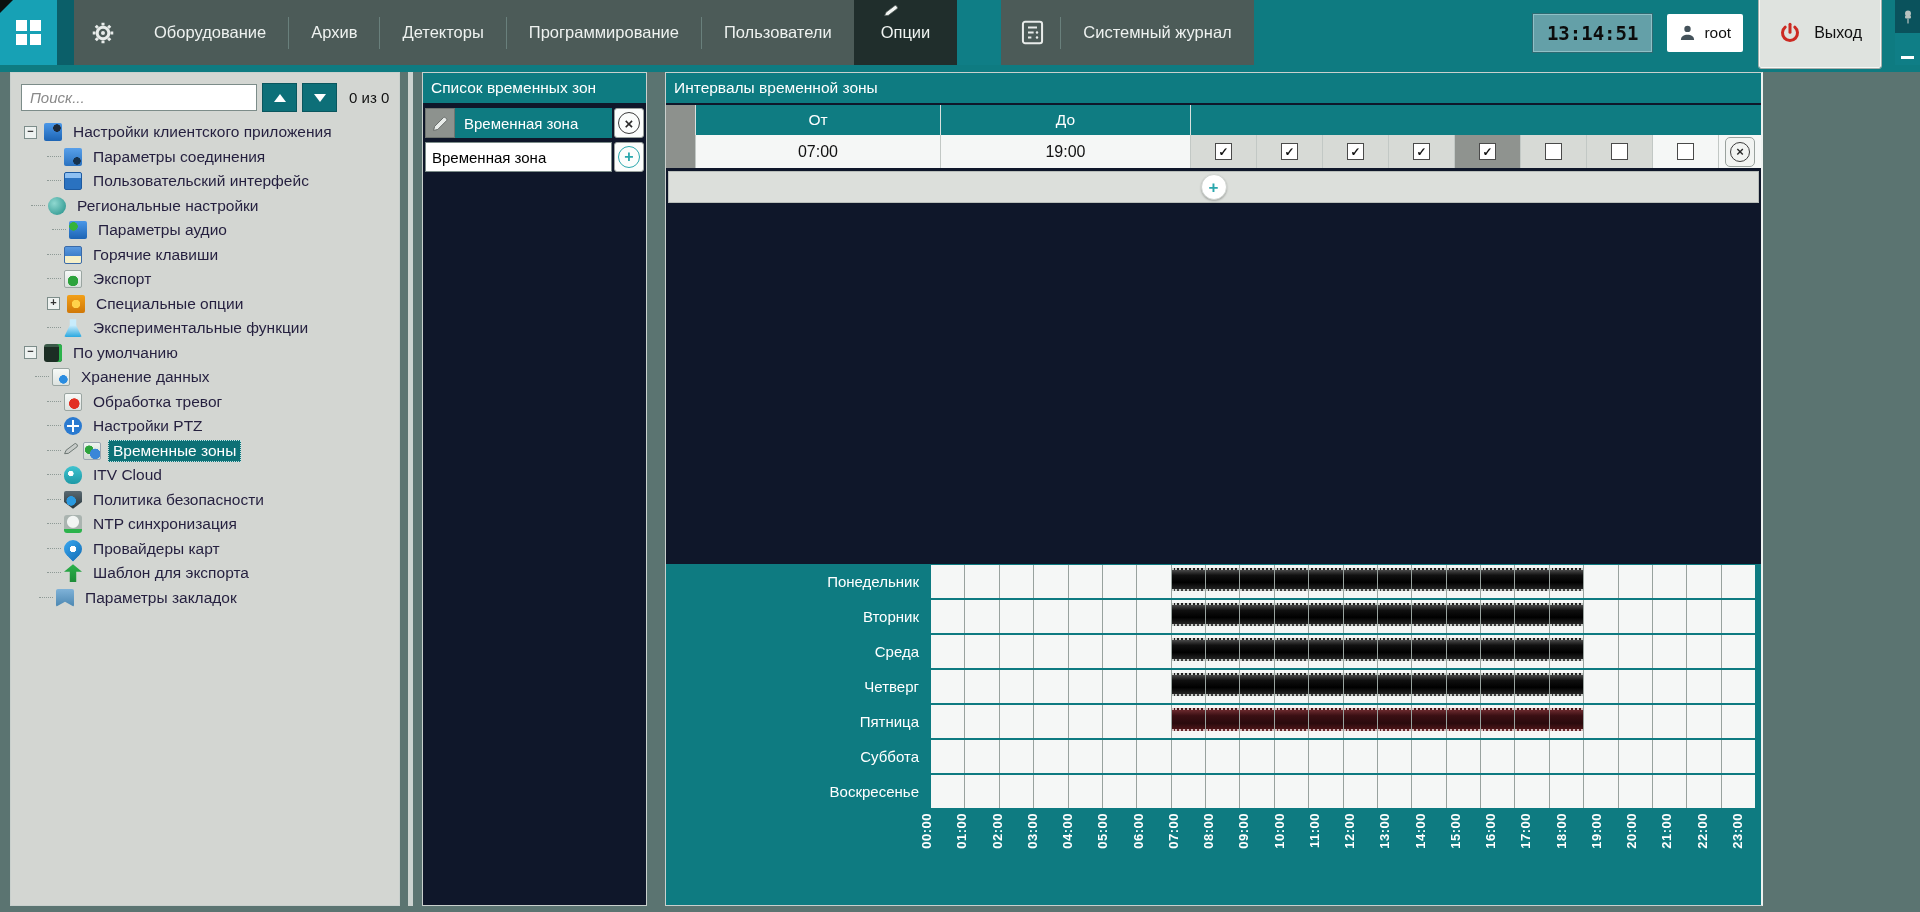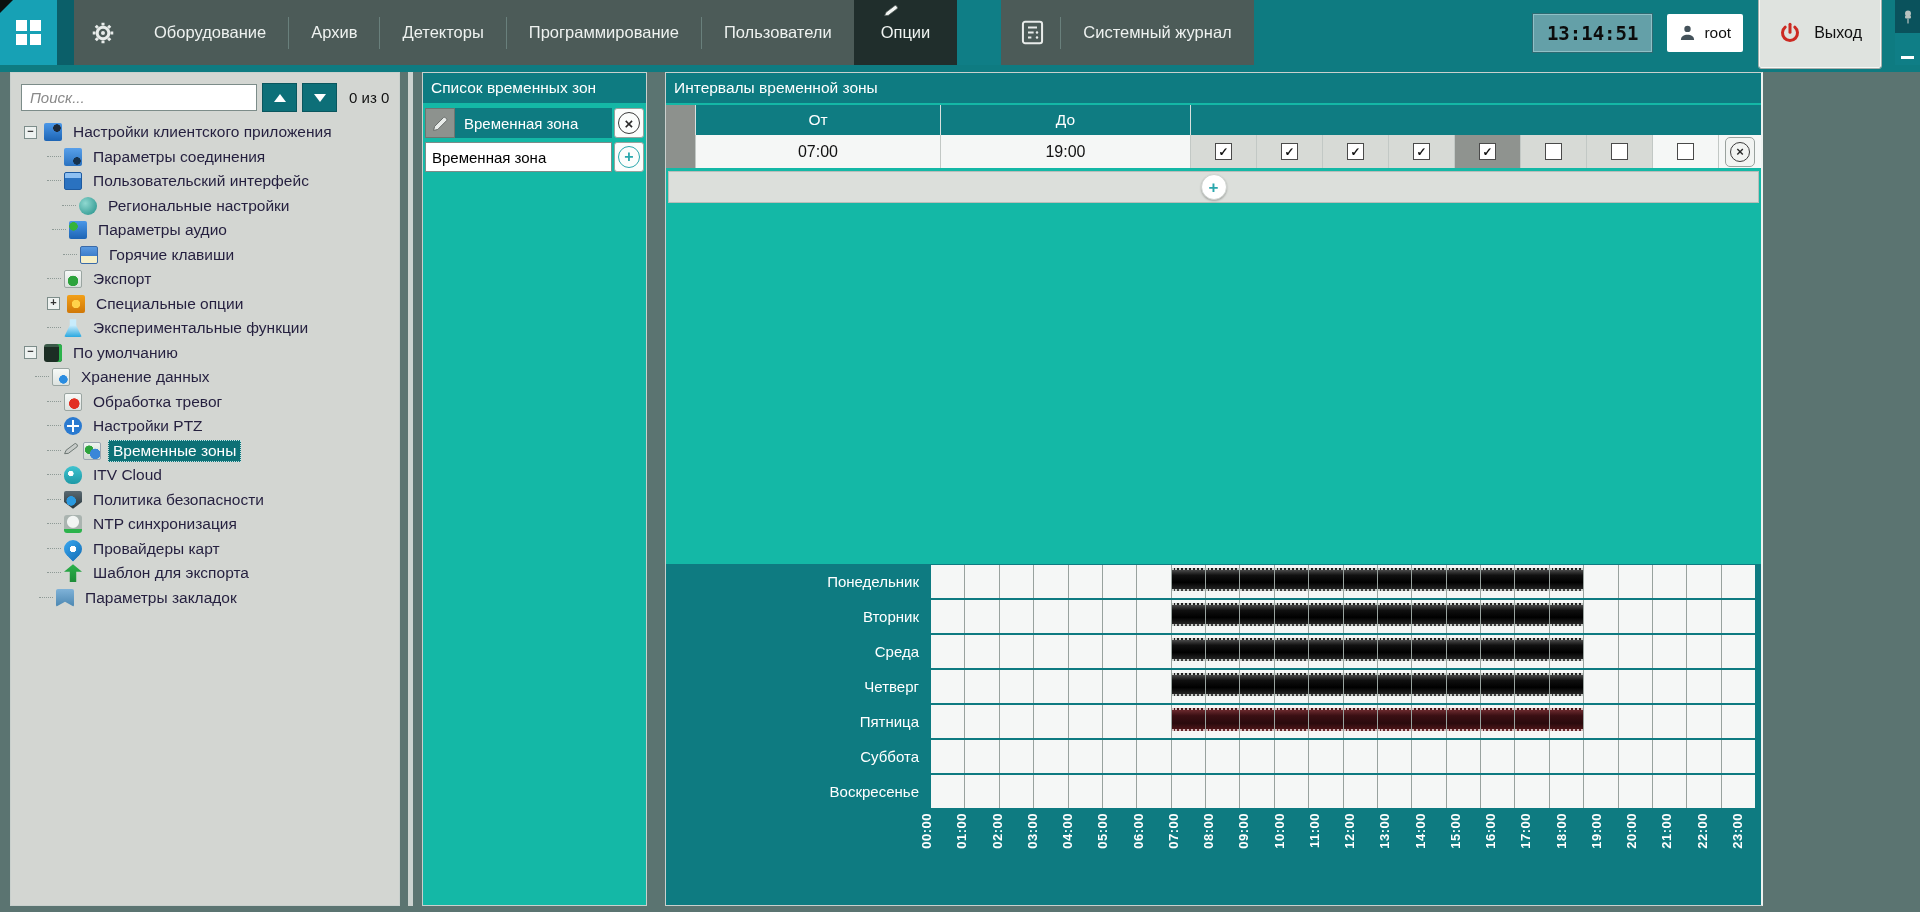--- a/index.html
+++ b/index.html
@@ -32,21 +32,21 @@
            background:#ffffff;border-radius:2px;font-size:15.5px;color:#101010;}
   .logoutbtn{height:45px;margin-right:14px;padding:12px 18px;display:flex;align-items:center;gap:12px;align-self:center;
            background:#dfe3df;border:1px solid #f6f8f6;outline:1px solid #a7b0ac;border-radius:2px;
            font-size:16px;color:#101010;justify-content:center;}
   .cornerstrip{width:25px;flex:none;display:flex;flex-direction:column;}
   .pinbox{height:33px;background:#0a525c;display:flex;align-items:center;justify-content:center;}
   .minbox{height:32px;background:#0f7e86;display:flex;align-items:flex-end;justify-content:center;}
   .minbox i{display:block;width:13px;height:3px;background:#fff;margin-bottom:6px;}
   .topstrip2{position:absolute;left:0;top:65px;width:1920px;height:7px;background:#0e7b81;}
   
-  .panel{position:absolute;top:72px;bottom:6px;background:#14b8a6;border:1px solid #c9d0cd;box-sizing:border-box;}
+  .panel{position:absolute;top:72px;bottom:6px;background:#0f172a;border:1px solid #c9d0cd;box-sizing:border-box;}
   .sidebar{left:10px;width:390px;background:#d3d6d2;}
   .splitstripe{position:absolute;top:72px;bottom:6px;left:408px;width:5px;background:#ccd3d0;}
   .zonespanel{left:422px;width:225px;}
   .intervalspanel{left:665px;width:1098px;border-right:2px solid #eef2f0;}
   .phead{height:30px;background:#0e7b81;color:#fff;font-size:15.5px;display:flex;align-items:center;
          padding-left:8px;}
   
   .searchrow{display:flex;align-items:center;padding:10px 8px 6px 10px;}
   .searchinput{width:218px;height:25px;border:1px solid #7c8c89;background:#fff;font-size:15px;
                font-family:"Liberation Sans",sans-serif;padding:0 8px;}
@@ -266,31 +266,31 @@
       <div class="trow" style="padding-left: 36px;">
         <span class="stub"></span>
         <span class="ti ic-connection"></span>
         <span class="tlabel">Параметры соединения</span>
       </div>
       <div class="trow" style="padding-left: 36px;">
         <span class="stub"></span>
         <span class="ti ic-ui"></span>
         <span class="tlabel">Пользовательский интерфейс</span>
       </div>
-      <div class="trow" style="padding-left: 51px; align-items: center;">
+      <div class="trow" style="padding-left: 20px; align-items: center;">
         <span class="stub"></span>
         <span class="ti ic-regional"></span>
         <span class="tlabel">Региональные настройки</span>
       </div>
       <div class="trow" style="padding-left: 41px;">
         <span class="stub"></span>
         <span class="ti ic-audio"></span>
         <span class="tlabel">Параметры аудио</span>
       </div>
-      <div class="trow" style="padding-left: 36px; margin-left: 16px;">
+      <div class="trow" style="padding-left: 36px;">
         <span class="stub"></span>
         <span class="ti ic-hotkeys"></span>
         <span class="tlabel">Горячие клавиши</span>
       </div>
       <div class="trow" style="padding-left: 36px;">
         <span class="stub"></span>
         <span class="ti ic-export"></span>
         <span class="tlabel">Экспорт</span>
       </div>
       <div class="trow" style="padding-left: 36px;">

